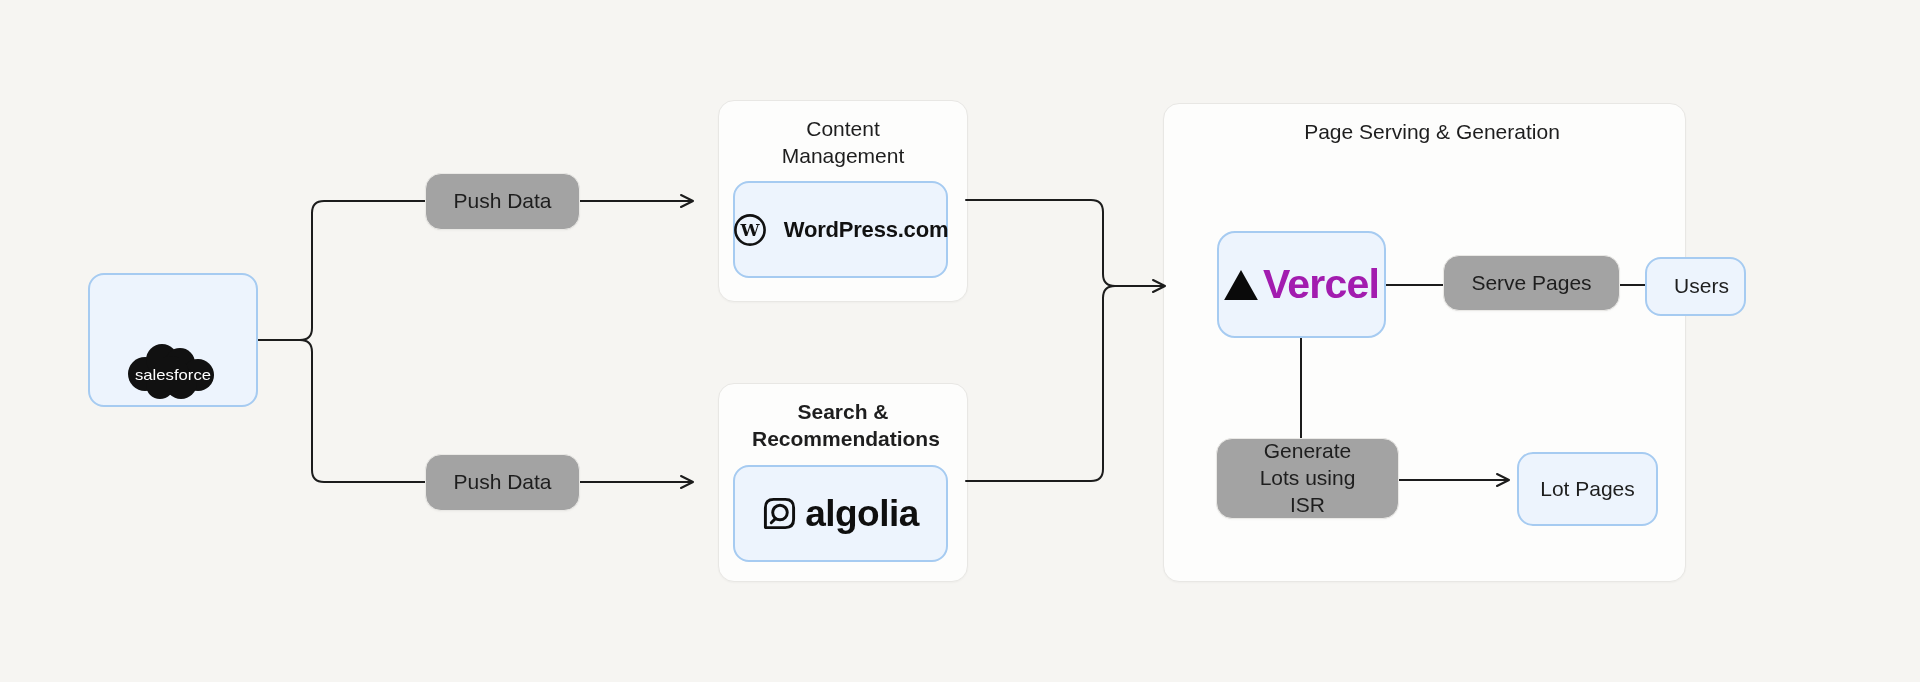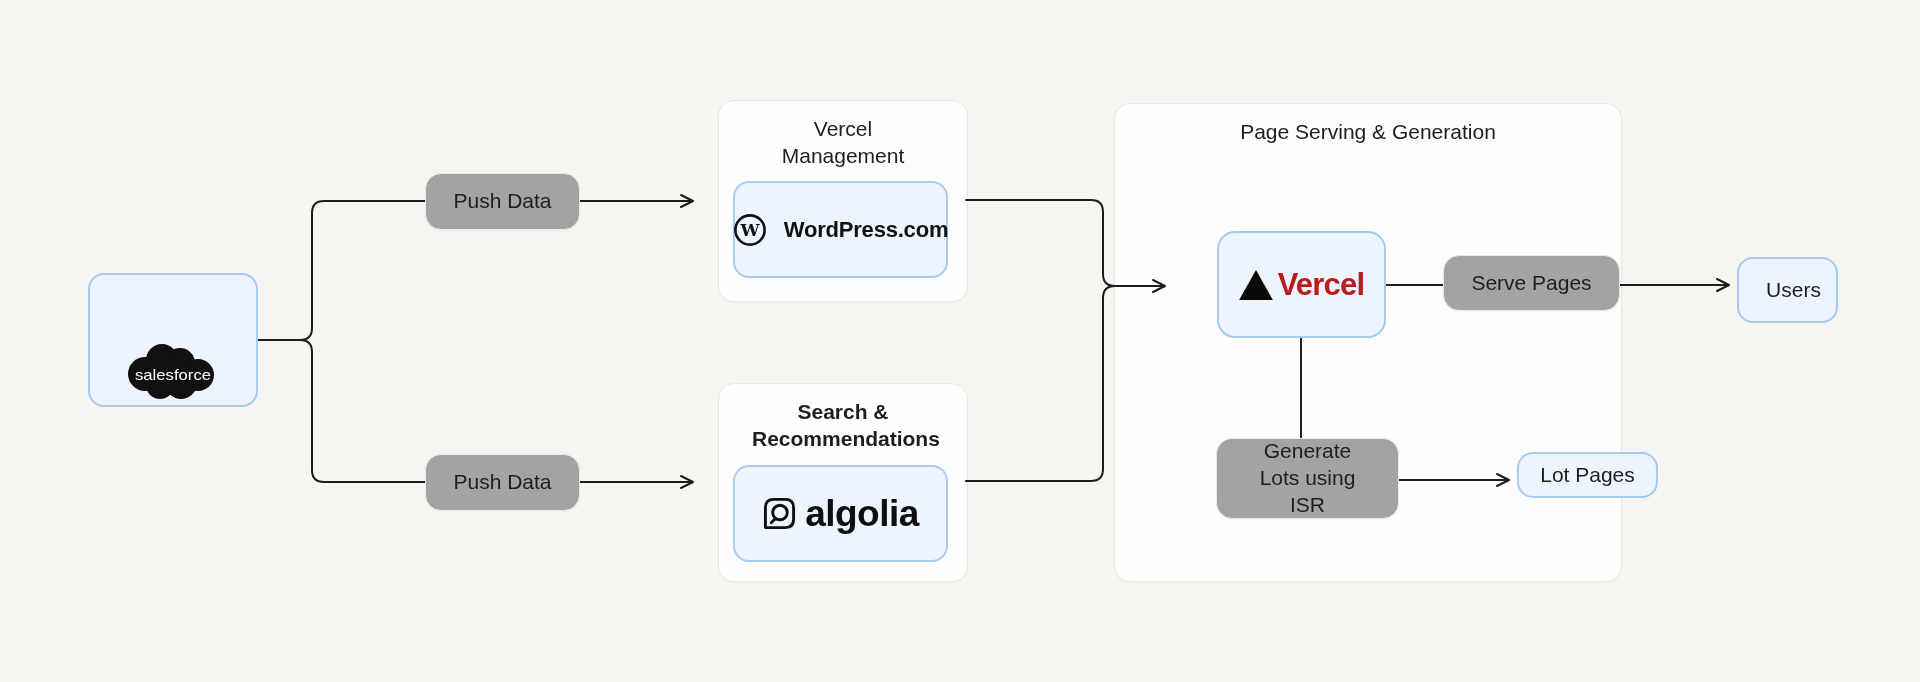--- a/index.html
+++ b/index.html
@@ -18,37 +18,37 @@
   .edges path{stroke:#1c1c1c;stroke-width:2;fill:none;stroke-linecap:round;stroke-linejoin:round;}
   .node{
     position:absolute;display:flex;align-items:center;justify-content:center;
     border-radius:16px;text-align:center;z-index:2;box-sizing:border-box;
   }
   .node.white{background:#a3a3a3;border:1.5px solid #eae9e6;box-shadow:0 1px 2px rgba(0,0,0,.03);}
   .node.blue{background:#edf4fd;border:2px solid #a6cbf1;}
   .label{font-size:21px;line-height:1.28;}
   .brand{display:flex;align-items:center;justify-content:center;gap:8px;}
   .wp-text{font-size:22px;font-weight:bold;letter-spacing:-0.2px;color:#111;margin-left:9px;}
-  .vercel-text{font-size:31px;font-weight:bold;letter-spacing:-0.8px;color:#b91c1c;}
+  .vercel-text{font-size:41px;font-weight:bold;letter-spacing:-0.8px;color:#a21caf;}
   .algolia-text{font-size:37px;font-weight:bold;letter-spacing:-0.5px;color:#0f0f0f;}
 </style>
 </head>
 <body>
 
 <div class="canvas">
 
   <div class="group" style="left:718px;top:100px;width:248px;height:200px;">
-    <div class="group-title" style="max-width:150px;">Vercel Management</div>
+    <div class="group-title" style="max-width:150px;">Content Management</div>
   </div>
 
   <div class="group" style="left:718px;top:383px;width:248px;height:197px;">
     <div class="group-title" style="max-width:182px;font-weight:bold;">Search &amp; Recommendations</div>
   </div>
 
-  <div class="group" style="left:1114px;top:103px;width:506px;height:477px;">
+  <div class="group" style="left:1163px;top:103px;width:506px;height:477px;padding-left:15px;">
     <div class="group-title">Page Serving &amp; Generation</div>
   </div>
 
   <svg class="edges" width="1920" height="682" viewBox="0 0 1920 682">
 
     <path d="M258,340 H300 Q312,340 312,328 V213 Q312,201 324,201 H425"></path>
     <path d="M258,340 H300 Q312,340 312,352 V470 Q312,482 324,482 H425"></path>
 
     <path d="M580,201 H692 M681,195 L693,201 L681,207"></path>
     <path d="M580,482 H692 M681,476 L693,482 L681,488"></path>
@@ -113,25 +113,25 @@
         <polygon points="18,0 36,32 0,32" fill="#0a0a0a"></polygon>
       </svg>
       <span class="vercel-text">Vercel</span>
     </div>
   </div>
 
   <div class="node white label" style="left:1443px;top:255px;width:177px;height:56px;">
     <span>Serve Pages</span>
   </div>
 
-  <div class="node blue label" style="left:1737px;top:257px;width:101px;height:66px;padding-left:12px;">
+  <div class="node blue label" style="left:1645px;top:257px;width:101px;height:59px;padding-left:12px;">
     <span>Users</span>
   </div>
 
   <div class="node white label" style="left:1216px;top:438px;width:183px;height:81px;padding:0 24px;">
     <span>Generate Lots using ISR</span>
   </div>
 
-  <div class="node blue label" style="left:1517px;top:452px;width:141px;height:46px;">
+  <div class="node blue label" style="left:1517px;top:452px;width:141px;height:74px;">
     <span>Lot Pages</span>
   </div>
 
 </div>
 
 </body></html>

